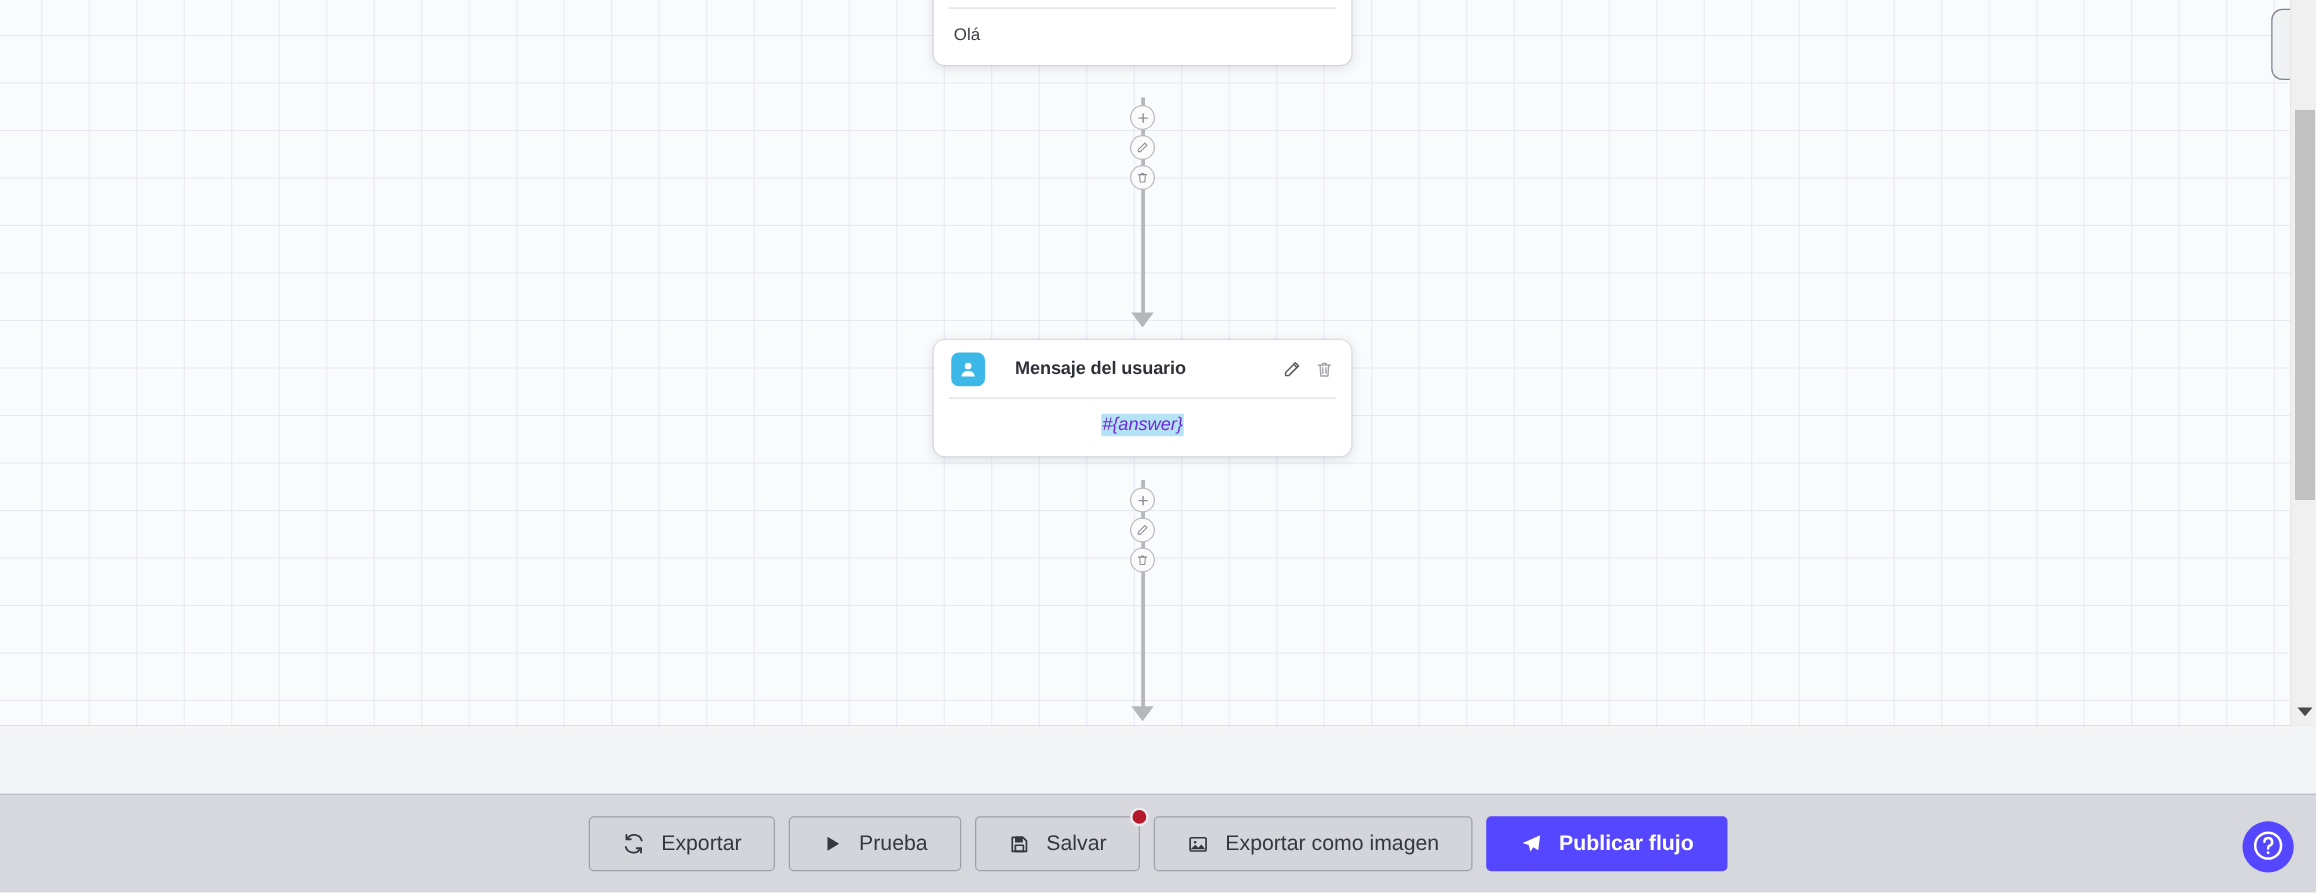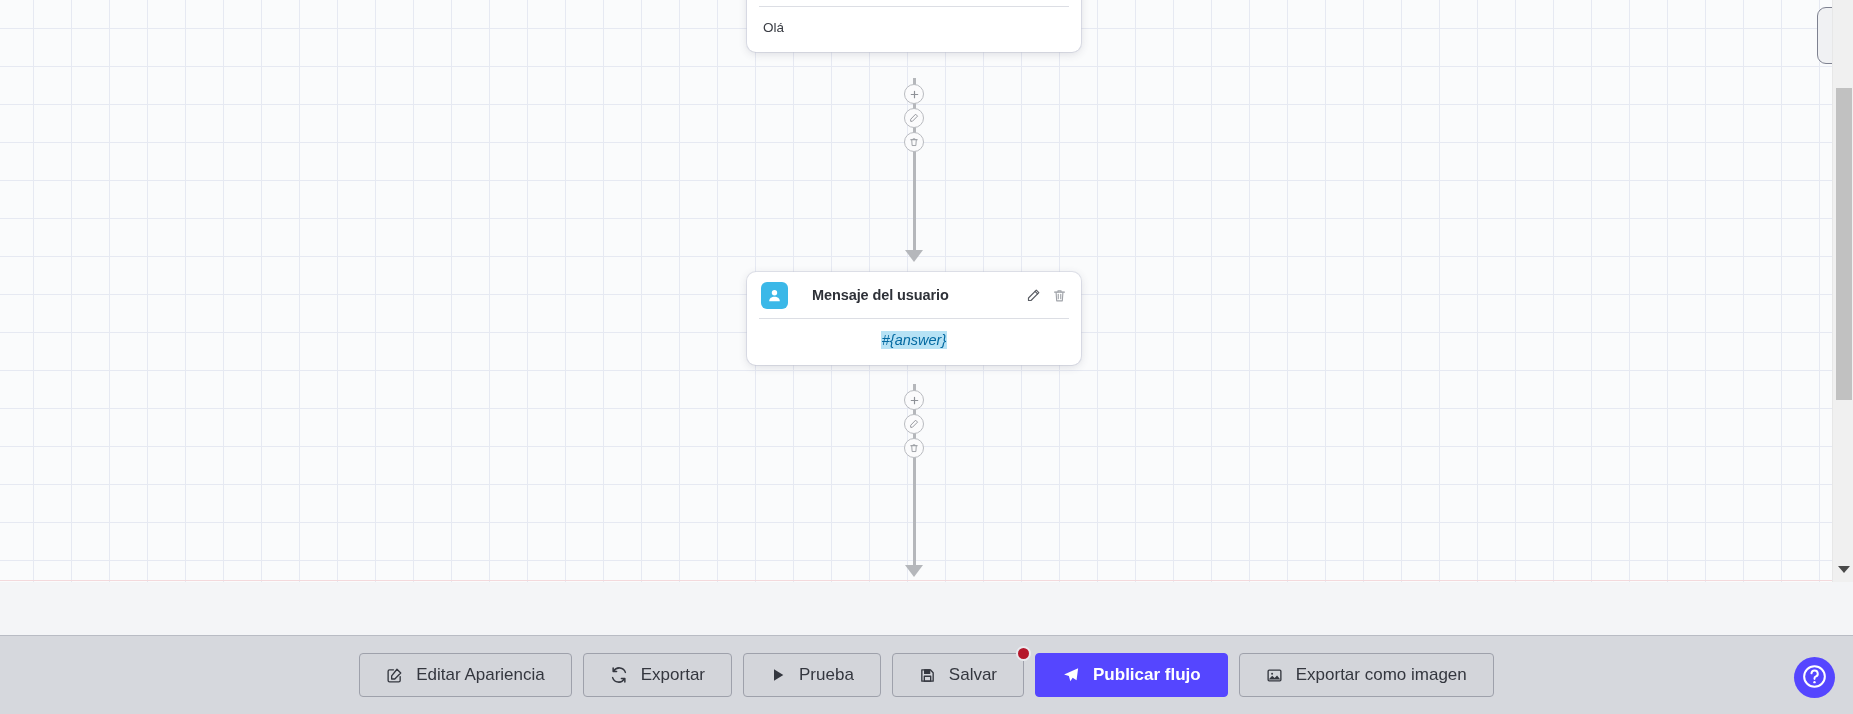--- a/index.html
+++ b/index.html
@@ -115,21 +115,21 @@
     padding: 13px 16px 17px 16px;
     font-size: 13.5px;
     color: #3a3d44;
     min-height: 44px;
   }
 
   .node-body.centered { text-align: center; }
 
   .var-token {
     background: #b6e2f5;
-    color: #0369a1;
+    color: #6d28d9;
     font-style: italic;
     font-size: 14.5px;
     padding: 1px 1px;
   }
 
   
   .connector {
     position: absolute;
     width: 3px;
     background: #b5b7bb;
@@ -399,29 +399,20 @@
       <div id="vscroll-down">
         <span class="tri"></span>
       </div>
     </div>
   </div>
 
   <div id="lower-band"></div>
 
   <div id="toolbar">
 
-    <button class="tb-btn">
-      <span class="tb-icon">
-        <svg width="17" height="17" viewBox="0 0 24 24" fill="none" stroke="#34373f" stroke-width="1.9" stroke-linecap="round" stroke-linejoin="round">
-          <path d="M20 13.5V19a2 2 0 0 1-2 2H5a2 2 0 0 1-2-2V6a2 2 0 0 1 2-2h5.5"></path>
-          <path d="M15.5 3.2l5.3 5.3L12.4 17H8v-4.4z"></path>
-        </svg>
-      </span>
-      <span>Editar Apariencia</span>
-    </button>
 
     <button class="tb-btn">
       <span class="tb-icon">
         <svg width="18" height="18" viewBox="0 0 24 24" fill="none" stroke="#34373f" stroke-width="2" stroke-linecap="round" stroke-linejoin="round">
           <path d="M20.5 8.5A8.5 8.5 0 0 0 5 6.8"></path>
           <polyline points="4.2,2.6 4.2,7.2 8.8,7.2"></polyline>
           <path d="M3.5 15.5A8.5 8.5 0 0 0 19 17.2"></path>
           <polyline points="19.8,21.4 19.8,16.8 15.2,16.8"></polyline>
         </svg>
       </span>
@@ -442,38 +433,38 @@
       <span class="tb-icon">
         <svg width="17" height="17" viewBox="0 0 24 24" fill="none" stroke="#34373f" stroke-width="1.9" stroke-linejoin="round">
           <path d="M4 4h12l4 4v12H4z"></path>
           <rect x="8" y="4" width="7" height="5" fill="#34373f"></rect>
           <rect x="7.5" y="13" width="9" height="7" fill="none"></rect>
         </svg>
       </span>
       <span>Salvar</span>
     </button>
 
-    <button class="tb-btn primary">
-      <span class="tb-icon">
-        <svg width="18" height="18" viewBox="0 0 24 24" fill="#ffffff">
-          <path d="M21.5 3L2.8 11.2l6.4 2.2 1.9 6.8 3.1-4.6 5.2 3.4z"></path>
-        </svg>
-      </span>
-      <span>Publicar flujo</span>
-    </button>
-
     <button class="tb-btn">
       <span class="tb-icon">
         <svg width="17" height="17" viewBox="0 0 24 24" fill="none" stroke="#34373f" stroke-width="1.9" stroke-linejoin="round">
           <rect x="3" y="4.5" width="18" height="15" rx="1.5"></rect>
           <circle cx="8.6" cy="9.6" r="1.4" fill="#34373f" stroke="none"></circle>
           <path d="M3.6 17.5l5.2-5 3.4 3.2 3.4-3.6 4.6 5.4" fill="#34373f" stroke="none"></path>
         </svg>
       </span>
       <span>Exportar como imagen</span>
+    </button>
+
+    <button class="tb-btn primary">
+      <span class="tb-icon">
+        <svg width="18" height="18" viewBox="0 0 24 24" fill="#ffffff">
+          <path d="M21.5 3L2.8 11.2l6.4 2.2 1.9 6.8 3.1-4.6 5.2 3.4z"></path>
+        </svg>
+      </span>
+      <span>Publicar flujo</span>
     </button>
 
   </div>
 
   <button id="help-button">
     <span>
       <svg width="27" height="27" viewBox="0 0 24 24" fill="none" stroke="#ffffff" stroke-width="1.8" stroke-linecap="round">
         <circle cx="12" cy="12" r="9.2"></circle>
         <path d="M9.3 9.2a2.8 2.8 0 1 1 3.6 2.9c-.7.3-.9.8-.9 1.6v.4"></path>
         <circle cx="12" cy="17" r="1.05" fill="#ffffff" stroke="none"></circle>

